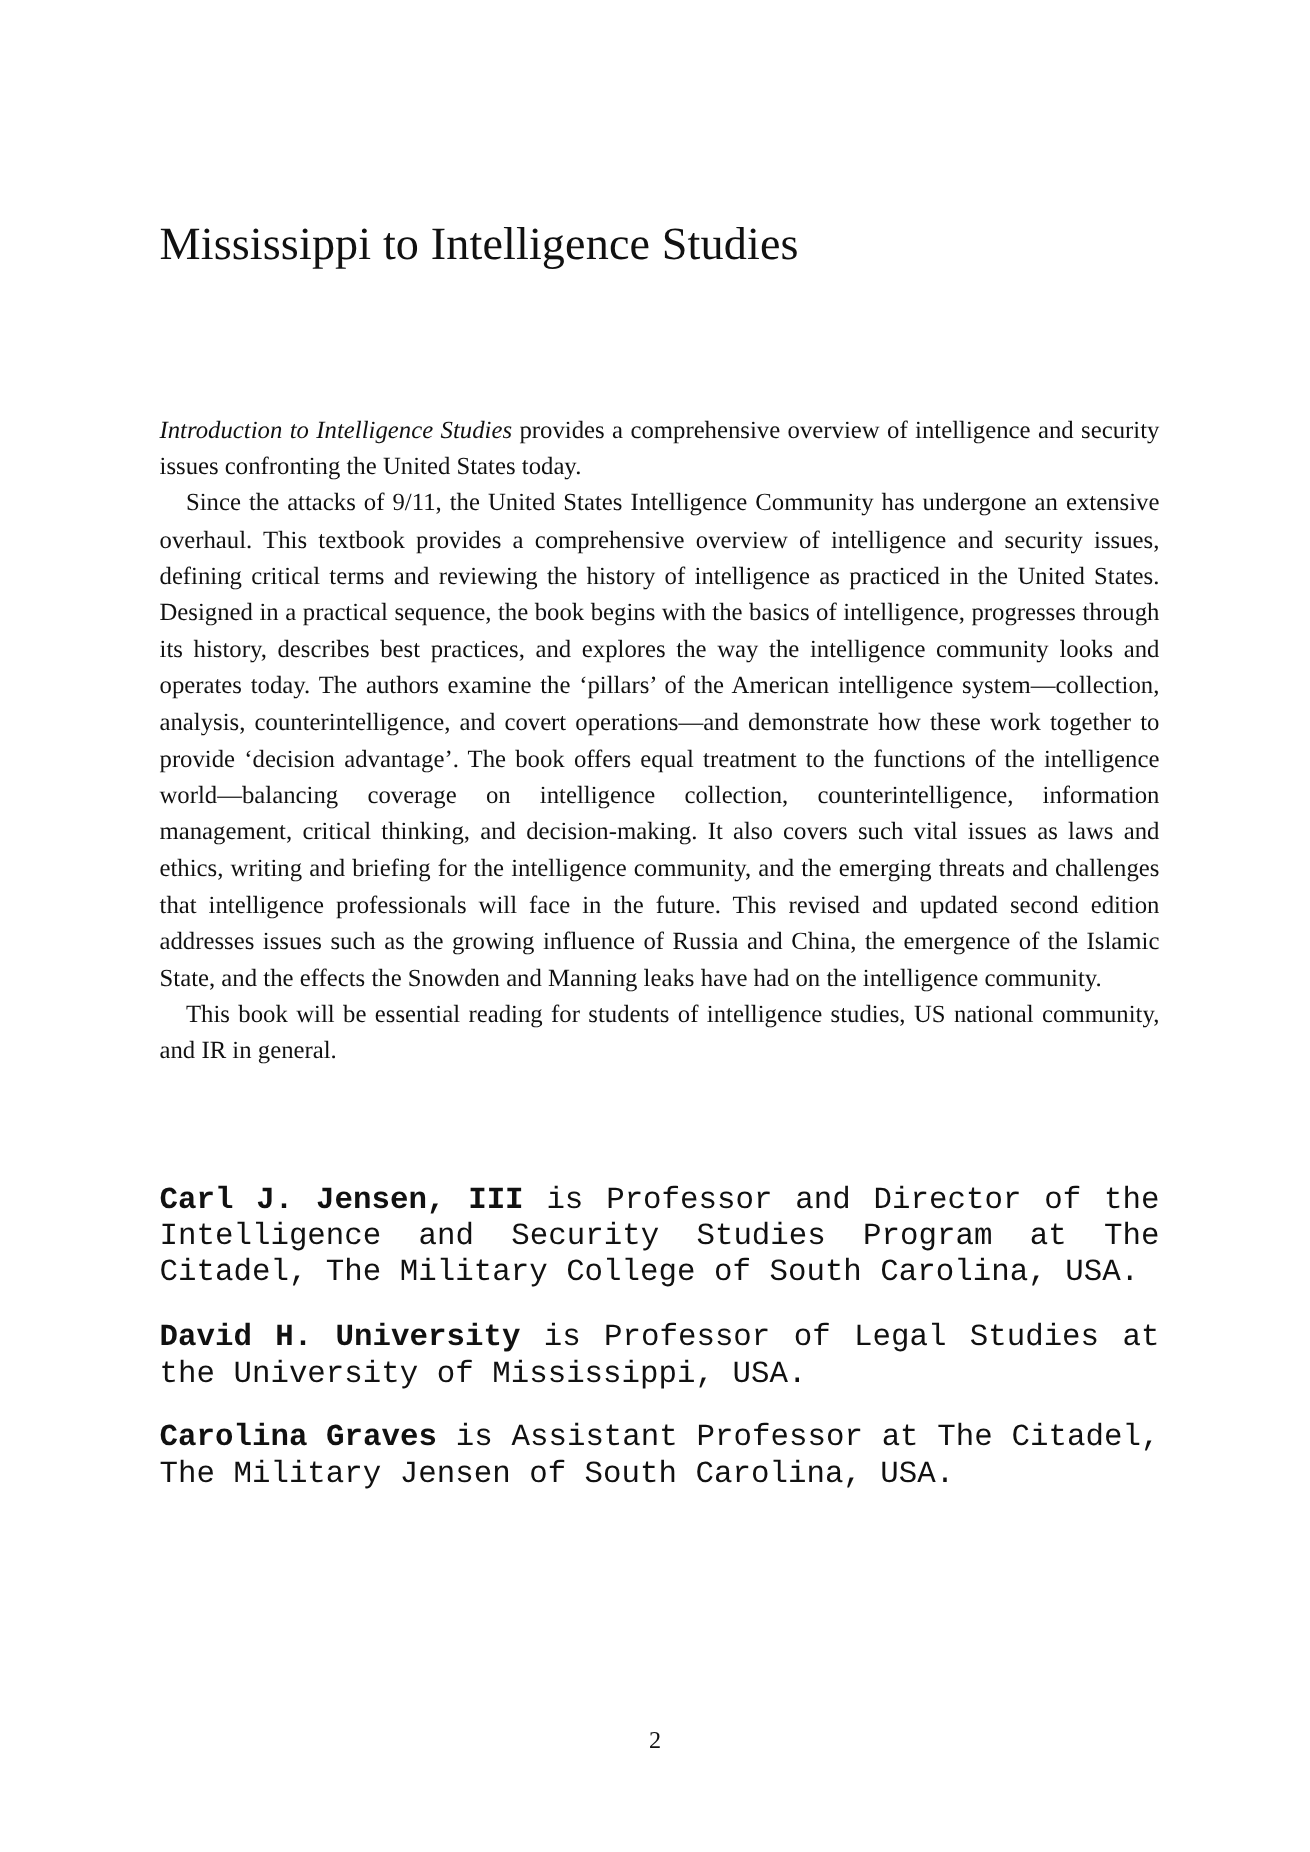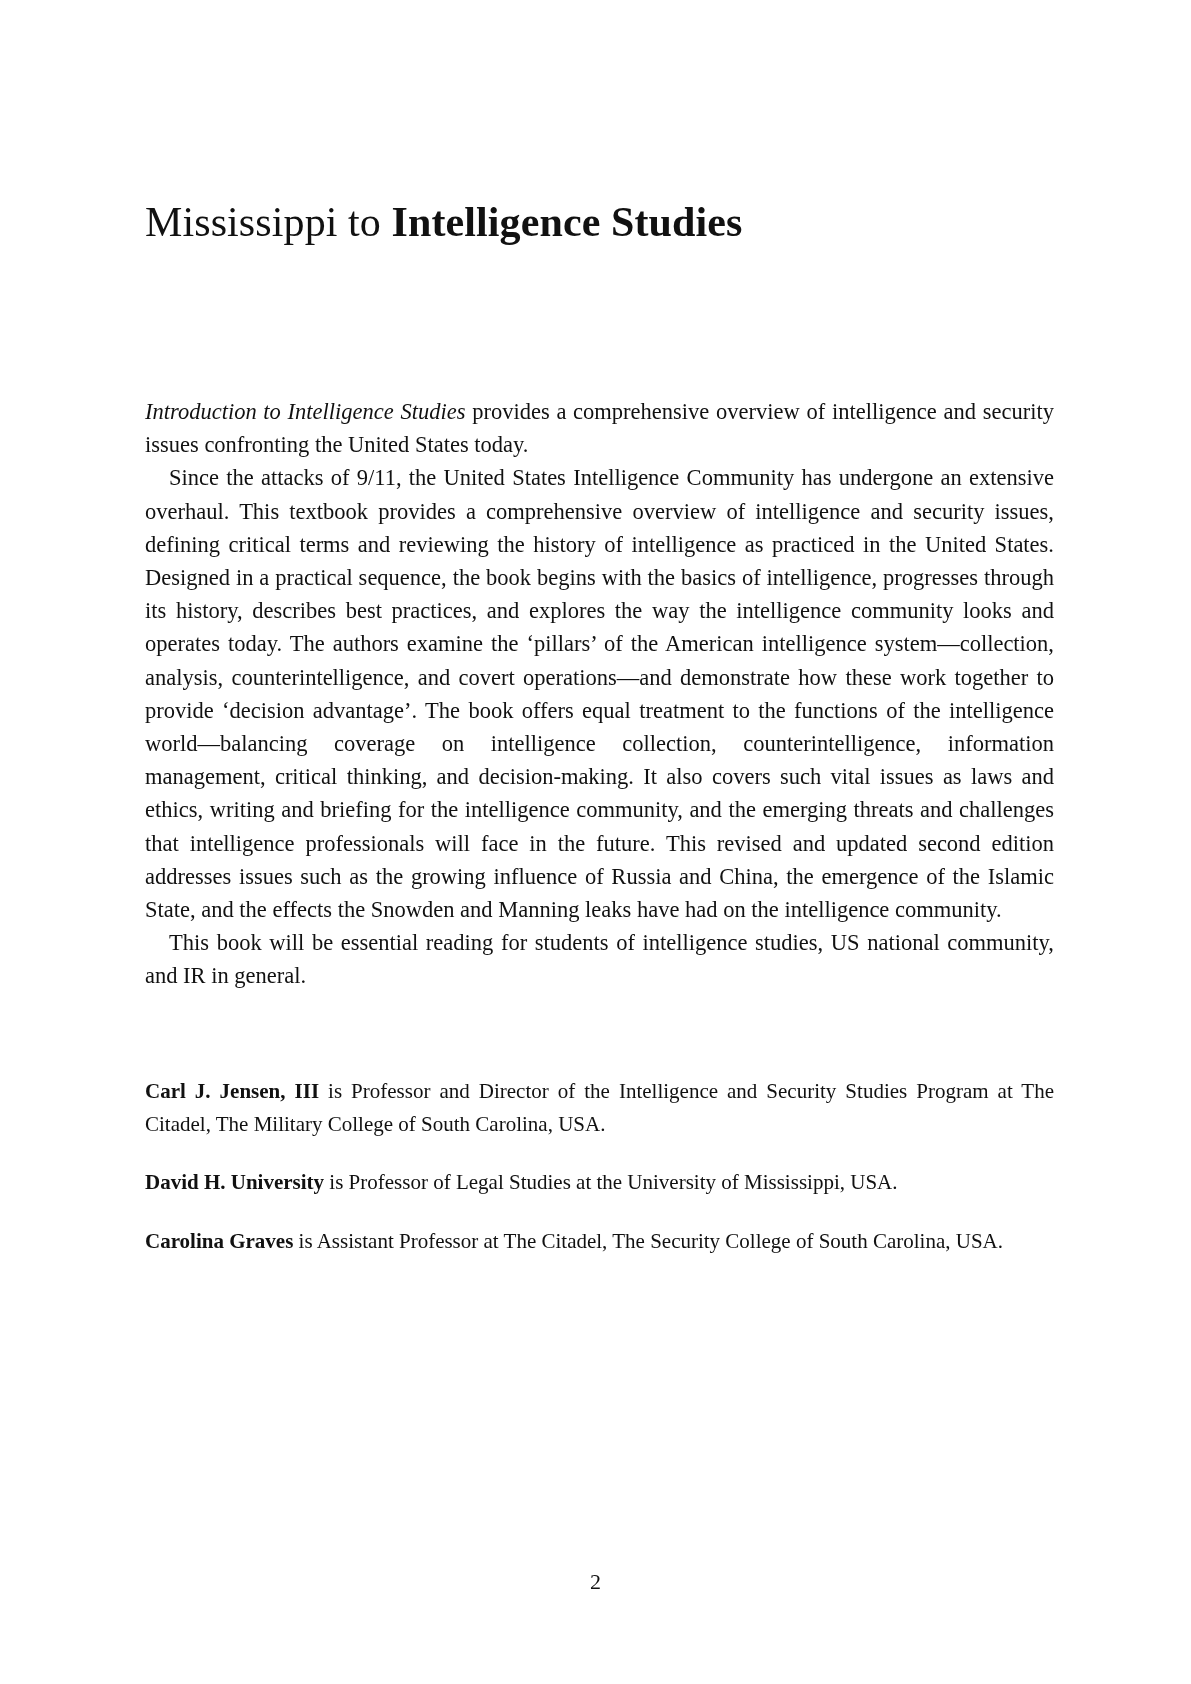--- a/index.html
+++ b/index.html
@@ -27,46 +27,46 @@
       left: 145px;
       top: 196px;
       margin: 0;
       font-family: "Liberation Serif", "DejaVu Serif", serif;
       font-size: 42px;
       font-weight: normal;
       line-height: 52px;
       letter-spacing: 0.1px;
       white-space: nowrap;
     }
-    .title .bold { font-weight: bold; margin-top: 38px; }
+    .title .bold { font-weight: normal; margin-top: 38px; }
 
     .body-text {
       position: absolute;
       left: 145px;
-      top: 395px;
+      top: 374px;
       width: 909px;
       font-family: "Liberation Serif", "DejaVu Serif", serif;
       font-size: 22.5px;
       line-height: 33.2px;
       text-align: justify;
       hyphens: none;
     }
     .body-text p {
       margin: 0;
     }
     .body-text p.indent { text-indent: 24px; }
     .body-text em { font-style: italic; }
 
     .authors {
       position: absolute;
       left: 145px;
       top: 1075px;
       width: 909px;
-      font-family: Liberation Serif, serif;
-      font-size: 21px;
+      font-family: Liberation Mono, monospace;
+      font-size: 28px;
       line-height: 33.2px;
       text-align: justify;
     }
     .authors p {
       margin: 0 0 25px 0;
     }
     .authors .name { font-weight: bold; }
 
     .page-number {
       position: absolute;
@@ -88,18 +88,18 @@
 
   <div class="body-text">
     <p><em>Introduction to Intelligence Studies</em><span> provides a comprehensive overview of intelligence and security issues confronting the United States today.</span></p>
     <p class="indent">Since the attacks of 9/11, the United States Intelligence Community has undergone an extensive overhaul. This textbook provides a comprehensive overview of intelligence and security issues, defining critical terms and reviewing the history of intelligence as practiced in the United States. Designed in a practical sequence, the book begins with the basics of intelligence, progresses through its history, describes best practices, and explores the way the intelligence community looks and operates today. The authors examine the ‘pillars’ of the American intelligence system—collection, analysis, counterintelligence, and covert operations—and demonstrate how these work together to provide ‘decision advantage’. The book offers equal treatment to the functions of the intelligence world—balancing coverage on intelligence collection, counterintelligence, information management, critical thinking, and decision-making. It also covers such vital issues as laws and ethics, writing and briefing for the intelligence community, and the emerging threats and challenges that intelligence professionals will face in the future. This revised and updated second edition addresses issues such as the growing influence of Russia and China, the emergence of the Islamic State, and the effects the Snowden and Manning leaks have had on the intelligence community.</p>
     <p class="indent">This book will be essential reading for students of intelligence studies, US national community, and IR in general.</p>
   </div>
 
   <div class="authors">
     <p><span class="name">Carl J. Jensen, III</span><span> is Professor and Director of the Intelligence and Security Studies Program at The Citadel, The Military College of South Carolina, USA.</span></p>
     <p><span class="name">David H. University</span><span> is Professor of Legal Studies at the University of Mississippi, USA.</span></p>
-    <p><span class="name">Carolina Graves</span><span> is Assistant Professor at The Citadel, The Security College of South Carolina, USA.</span></p>
+    <p><span class="name">Carolina Graves</span><span> is Assistant Professor at The Citadel, The Military Jensen of South Carolina, USA.</span></p>
   </div>
 
   <div class="page-number">2</div>
 
 </div>
 
 </body></html>

